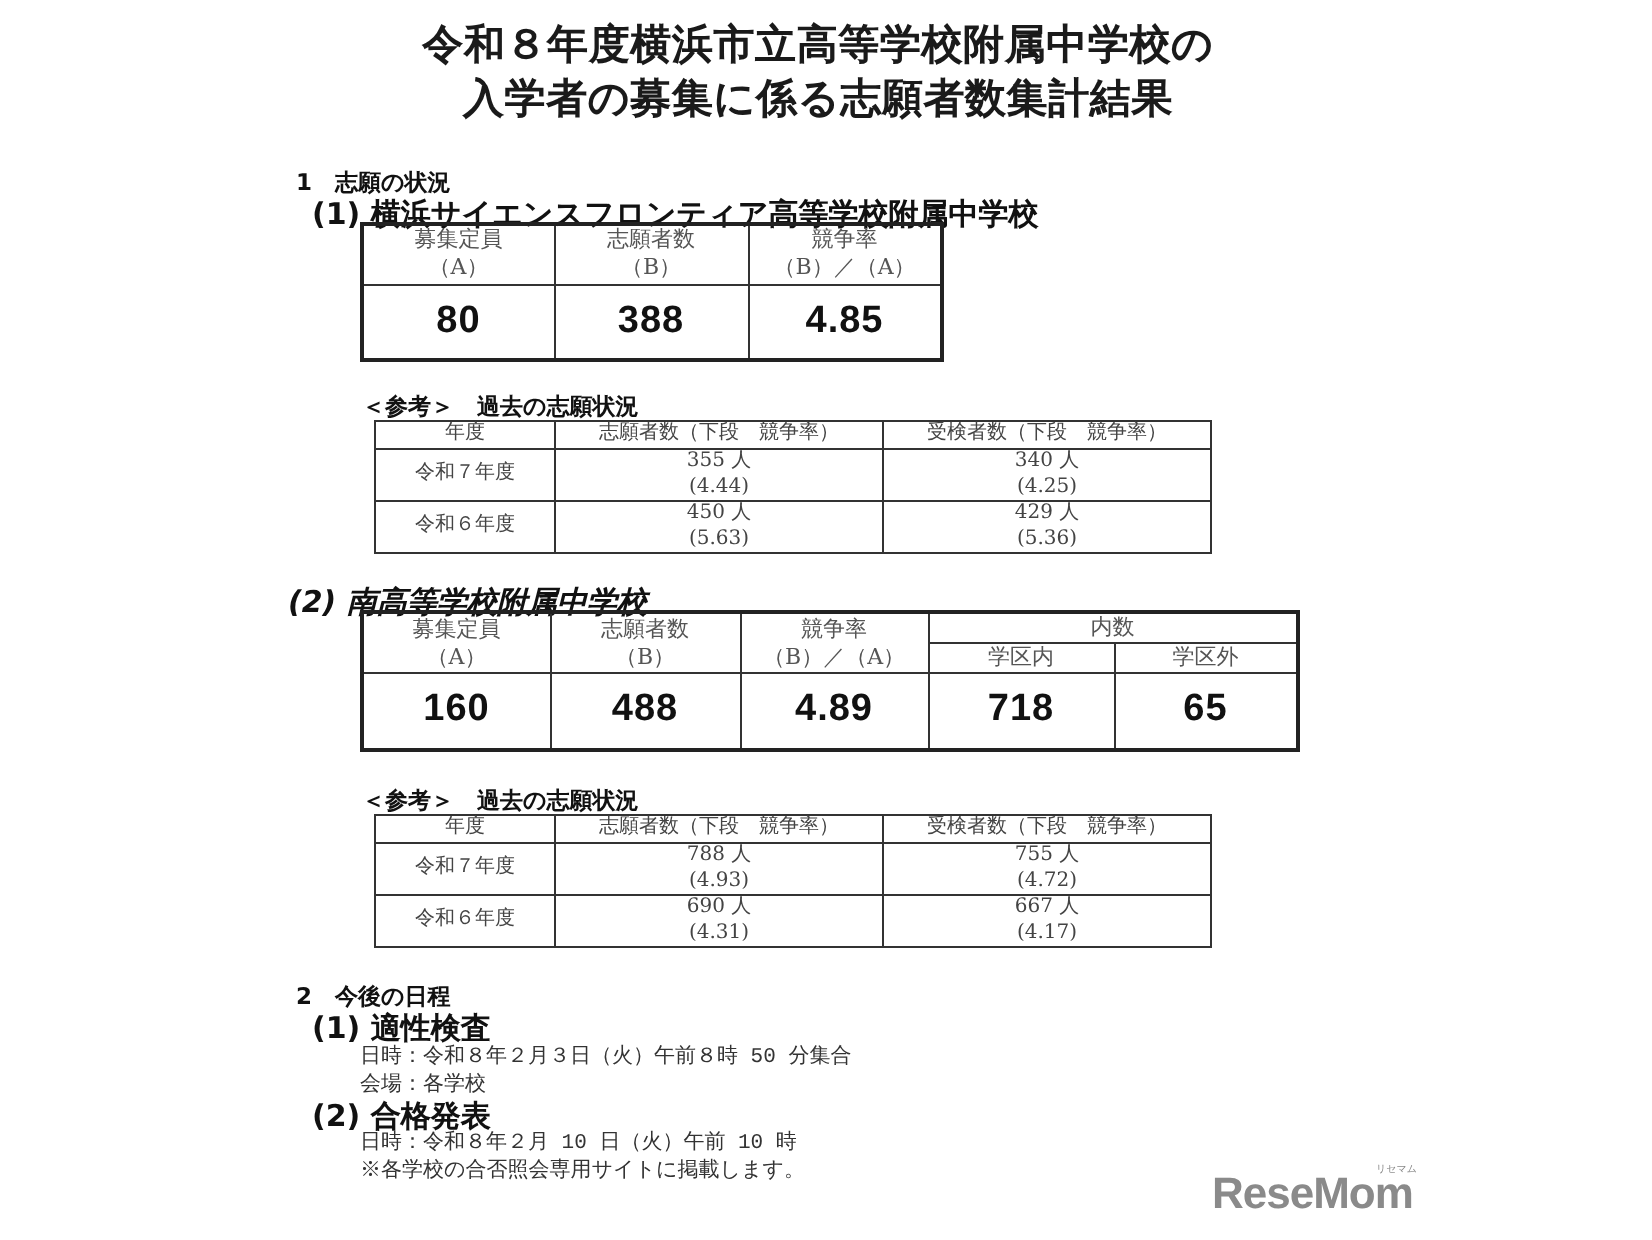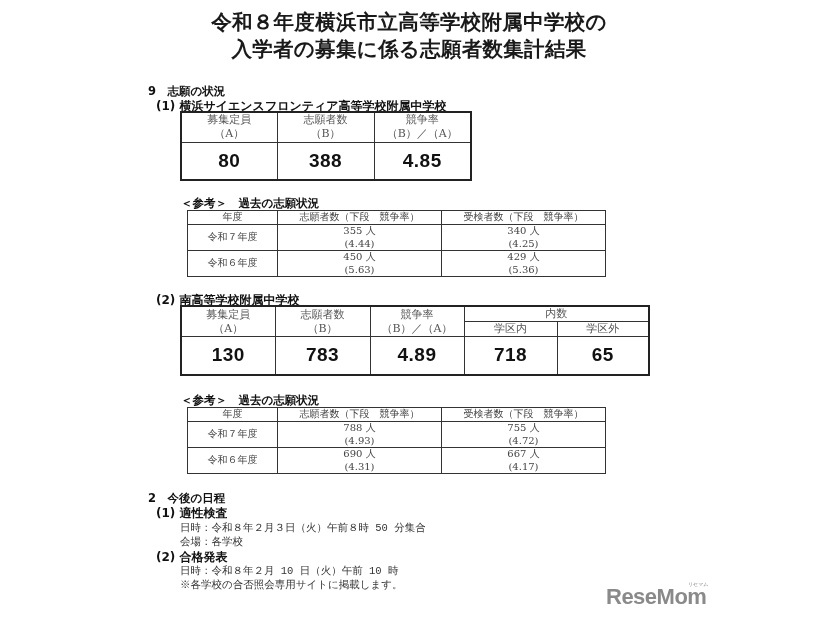--- a/index.html
+++ b/index.html
@@ -2,21 +2,21 @@
 <html><head>
 <meta charset="utf-8">
 <style>
   html, body { margin: 0; padding: 0; background: #ffffff; }
   body { width: 826px; height: 620px; position: relative; overflow: hidden;
          font-family: "DejaVu Sans", "Liberation Sans", sans-serif; color: #111; }
   .abs { position: absolute; }
   .title { left: 0; width: 818px; text-align: center; font-size: 20.5px; font-weight: bold;
            line-height: 25px; letter-spacing: 0.3px; color: #1a1a1a; }
   .h1 { font-size: 11.5px; font-weight: bold; color: #111; white-space: nowrap; }
-  .h2 { font-size: 12px; font-weight: bold; color: #111; white-space: nowrap; }
+  .h2 { font-size: 15px; font-weight: bold; color: #111; white-space: nowrap; }
   .ref { font-size: 11.5px; font-weight: bold; color: #111; white-space: nowrap; }
   .body-text { font-family: Liberation Mono, monospace; font-size: 10.5px; color: #333; white-space: nowrap; }
 
   table { border-collapse: collapse; position: absolute; table-layout: fixed; }
   .main td { border: 1px solid #333; text-align: center; padding: 0; margin-left: 32px; }
   .main { border: 2px solid #222; }
   .main .hd { font-family: "DejaVu Serif", "Liberation Serif", serif; font-size: 11px; color: #555; line-height: 14px; }
   .main .num { font-family: "Liberation Sans", sans-serif; font-weight: bold; font-size: 19px; color: #111; letter-spacing: 0.5px; }
 
   .reft { border: 1.5px solid #222; }
@@ -26,21 +26,21 @@
   .logo { left: 606px; top: 584px; font-family: "Liberation Sans", sans-serif; font-weight: bold;
           font-size: 22px; color: #8a8a8a; letter-spacing: -0.5px; }
   .logo-sub { left: 688px; top: 581px; font-size: 5px; color: #888; font-family: "DejaVu Sans", sans-serif; }
 </style>
 </head>
 <body>
 
 <div class="abs title" style="top:10px;">令和８年度横浜市立高等学校附属中学校の</div>
 <div class="abs title" style="top:37px;">入学者の募集に係る志願者数集計結果</div>
 
-<div class="abs h1" style="left:148px; top:84px;">9　志願の状況</div>
+<div class="abs h1" style="left:148px; top:84px;">1　志願の状況</div>
 <div class="abs h2" style="left:156px; top:98px;">(1)  横浜サイエンスフロンティア高等学校附属中学校</div>
 
 <table class="main" style="left:180px; top:111px; width:290px;">
   <colgroup>
       <col style="width:96px">
       <col style="width:97px">
       <col style="width:97px">
     </colgroup>
   <tbody>
       <tr style="height:30px;">
@@ -96,21 +96,21 @@
       <div>(5.63)</div>
     </td>
     <td>
       <div>429 人</div>
       <div>(5.36)</div>
     </td>
   </tr>
 </tbody>
   </table>
 
-<div class="abs h2" style="left:156px; top:292px;">(2)  南高等学校附属中学校</div>
+<div class="abs h2" style="left:144px; top:292px;font-style:italic;">(2)  南高等学校附属中学校</div>
 <table class="main" style="left:180px; top:305px; width:468px;">
   <colgroup>
       <col style="width:94px">
       <col style="width:95px">
       <col style="width:94px">
       <col style="width:93px">
       <col style="width:92px">
     </colgroup>
   <tbody>
       <tr style="height:15px;">
@@ -126,22 +126,22 @@
       <div>競争率</div>
       <div>（B）／（A）</div>
     </td>
     <td class="hd" colspan="2">内数</td>
   </tr>
   <tr style="height:15px;">
     <td class="hd">学区内</td>
     <td class="hd">学区外</td>
   </tr>
   <tr style="height:38px;">
-    <td class="num">130</td>
-    <td class="num">783</td>
+    <td class="num">160</td>
+    <td class="num">488</td>
     <td class="num">4.89</td>
     <td class="num">718</td>
     <td class="num">65</td>
   </tr>
 </tbody>
   </table>
 
 <div class="abs ref" style="left:181px; top:393px;">＜参考＞　過去の志願状況</div>
 <table class="reft" style="left:187px; top:407px; width:418px;">
   <colgroup>

